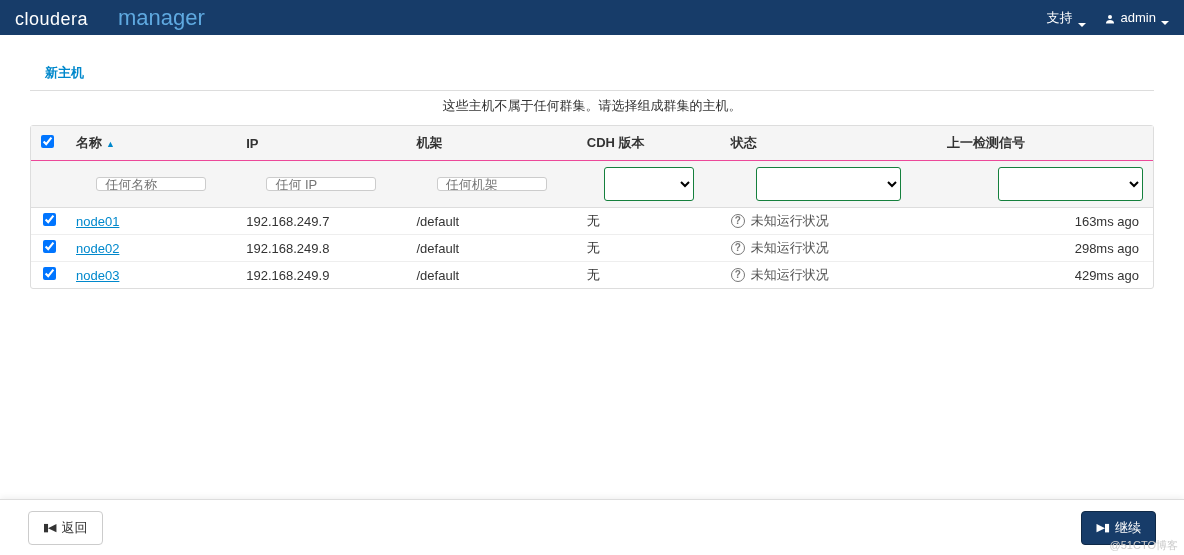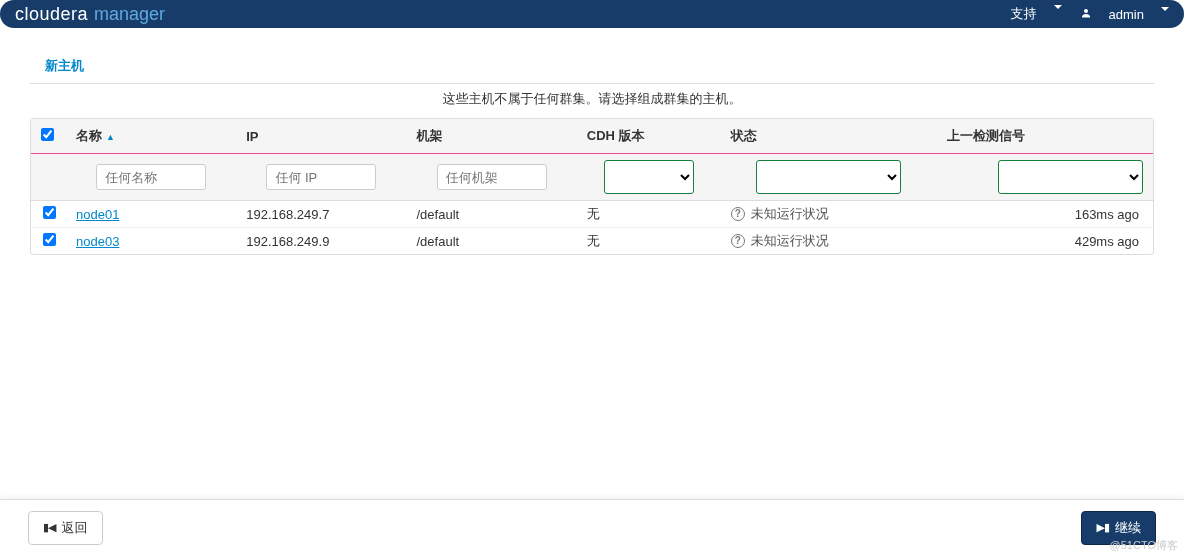--- a/index.html
+++ b/index.html
@@ -1,44 +1,44 @@
 <!DOCTYPE html>
 <html><head>
   <meta charset="utf-8">
   <style>
     * { box-sizing: border-box; margin: 0; padding: 0; }
     body { font-family: "Helvetica Neue", Helvetica, Arial, sans-serif; font-size: 13px; color: #333; background: #fff; }
     
-    .navbar { background: #173c69; height: 28px; display: flex; align-items: center; justify-content: space-between; padding: 0 15px; border-radius: 15px; }
+    .navbar { background: #173c69; height: 35px; display: flex; align-items: center; justify-content: space-between; padding: 0 15px; }
     .brand { display: flex; align-items: baseline; gap: 6px; }
     .brand-cloudera { font-size: 18px; color: #fff; font-weight: 400; letter-spacing: 0.5px; }
-    .brand-manager { font-size: 18px; color: #5fa9e0; font-weight: 300; }
+    .brand-manager { font-size: 22px; color: #5fa9e0; font-weight: 300; margin-left: 24px; }
     .nav-right { display: flex; align-items: center; gap: 18px; color: #fff; font-size: 13px; }
-    .nav-item { display: flex; align-items: flex-start; gap: 17px; cursor: pointer; }
+    .nav-item { display: flex; align-items: flex-end; gap: 5px; cursor: pointer; }
     .caret-down { width: 0; height: 0; border-left: 4px solid transparent; border-right: 4px solid transparent; border-top: 4px solid #fff; }
     .user-icon { width: 12px; height: 12px; }
     
     .content { padding: 20px 30px 80px 30px; }
     .page-title { font-size: 21px; font-weight: bold; color: #333; margin-bottom: 22px; }
     
     .tabs { border-bottom: 1px solid #ddd; display: flex; margin-bottom: 4px; align-items: center; }
     .tab { padding: 8px 14px; cursor: pointer; border: 1px solid transparent; margin-bottom: -1px; font-size: 13px; }
     .tab.inactive { color: #0088cc; font-weight: bold; }
     .tab.active { border: 1px solid #ddd; border-bottom-color: #fff; border-radius: 4px 4px 0 0; background: #fff; color: #555; }
     
     .help-text { font-size: 13px; color: #333; margin: 6px 0 10px 0; text-align: center; }
     
     .table-wrap { border: 1px solid #ddd; border-radius: 3px; }
     table { width: 100%; border-collapse: collapse; }
     thead tr.header-row th { background: #f5f5f5; padding: 8px 10px; text-align: left; font-weight: bold; border-bottom: 1px solid #ec4899; font-size: 13px; vertical-align: middle; }
     thead tr.filter-row th { background: #f5f5f5; padding: 6px 10px; border-bottom: 1px solid #ddd; }
     th.chk, td.chk { width: 34px; text-align: center; padding-left: 12px; }
     th.last, td.last { text-align: right; padding-right: 14px; }
     .sort-ind { color: #0088cc; font-size: 9px; margin-left: 4px; }
-    .filter-in { width: 110px; height: 26px; padding: 2px 8px; border: 1px solid #ccc; border-radius: 3px; font-size: 13px; color: #999; }
+    .filter-in { width: 110px; height: 14px; padding: 2px 8px; border: 1px solid #ccc; border-radius: 3px; font-size: 13px; color: #999; }
     .filter-sel { height: 26px; border: 1px solid #15803d; border-radius: 3px; background: #fff; font-size: 13px; padding: 16px 6px; min-width: 90px; }
     .filter-sel.wide { min-width: 145px; }
     tbody td { padding: 4px 10px; border-top: 1px solid #eee; font-size: 13px; vertical-align: middle; }
     tbody tr:first-child td { border-top: none; }
     .node-link { color: #0088cc; text-decoration: underline; cursor: pointer; }
     .status-cell { display: flex; align-items: center; gap: 6px; color: #555; }
     .q-icon { width: 14px; height: 14px; border: 1.3px solid #777; border-radius: 50%; display: inline-flex; align-items: center; justify-content: center; font-size: 10px; color: #777; font-weight: bold; line-height: 1; }
     
     .footer { position: fixed; bottom: 0; left: 0; right: 0; height: 56px; background: #fff; border-top: 1px solid #ddd; box-shadow: 0 -2px 6px rgba(0,0,0,0.06); display: flex; align-items: center; justify-content: space-between; padding: 0 28px; }
     .btn { padding: 7px 14px; border-radius: 4px; font-size: 13px; cursor: pointer; display: flex; align-items: center; gap: 6px; }
@@ -112,20 +112,34 @@
     <td>
               <div class="status-cell">
                 <span class="q-icon">?</span>
                 <span>未知运行状况</span>
               </div>
             </td>
     <td class="last">163ms ago</td>
   </tr>
           <tr>
     <td class="chk"><input type="checkbox" checked="" style=""></td>
+    <td><a class="node-link">node02</a></td>
+    <td>192.168.249.8</td>
+    <td>/default</td>
+    <td>无</td>
+    <td>
+              <div class="status-cell">
+                <span class="q-icon">?</span>
+                <span>未知运行状况</span>
+              </div>
+            </td>
+    <td class="last">298ms ago</td>
+  </tr>
+          <tr>
+    <td class="chk"><input type="checkbox" checked="" style=""></td>
     <td><a class="node-link">node03</a></td>
     <td>192.168.249.9</td>
     <td>/default</td>
     <td>无</td>
     <td>
               <div class="status-cell">
                 <span class="q-icon">?</span>
                 <span>未知运行状况</span>
               </div>
             </td>

